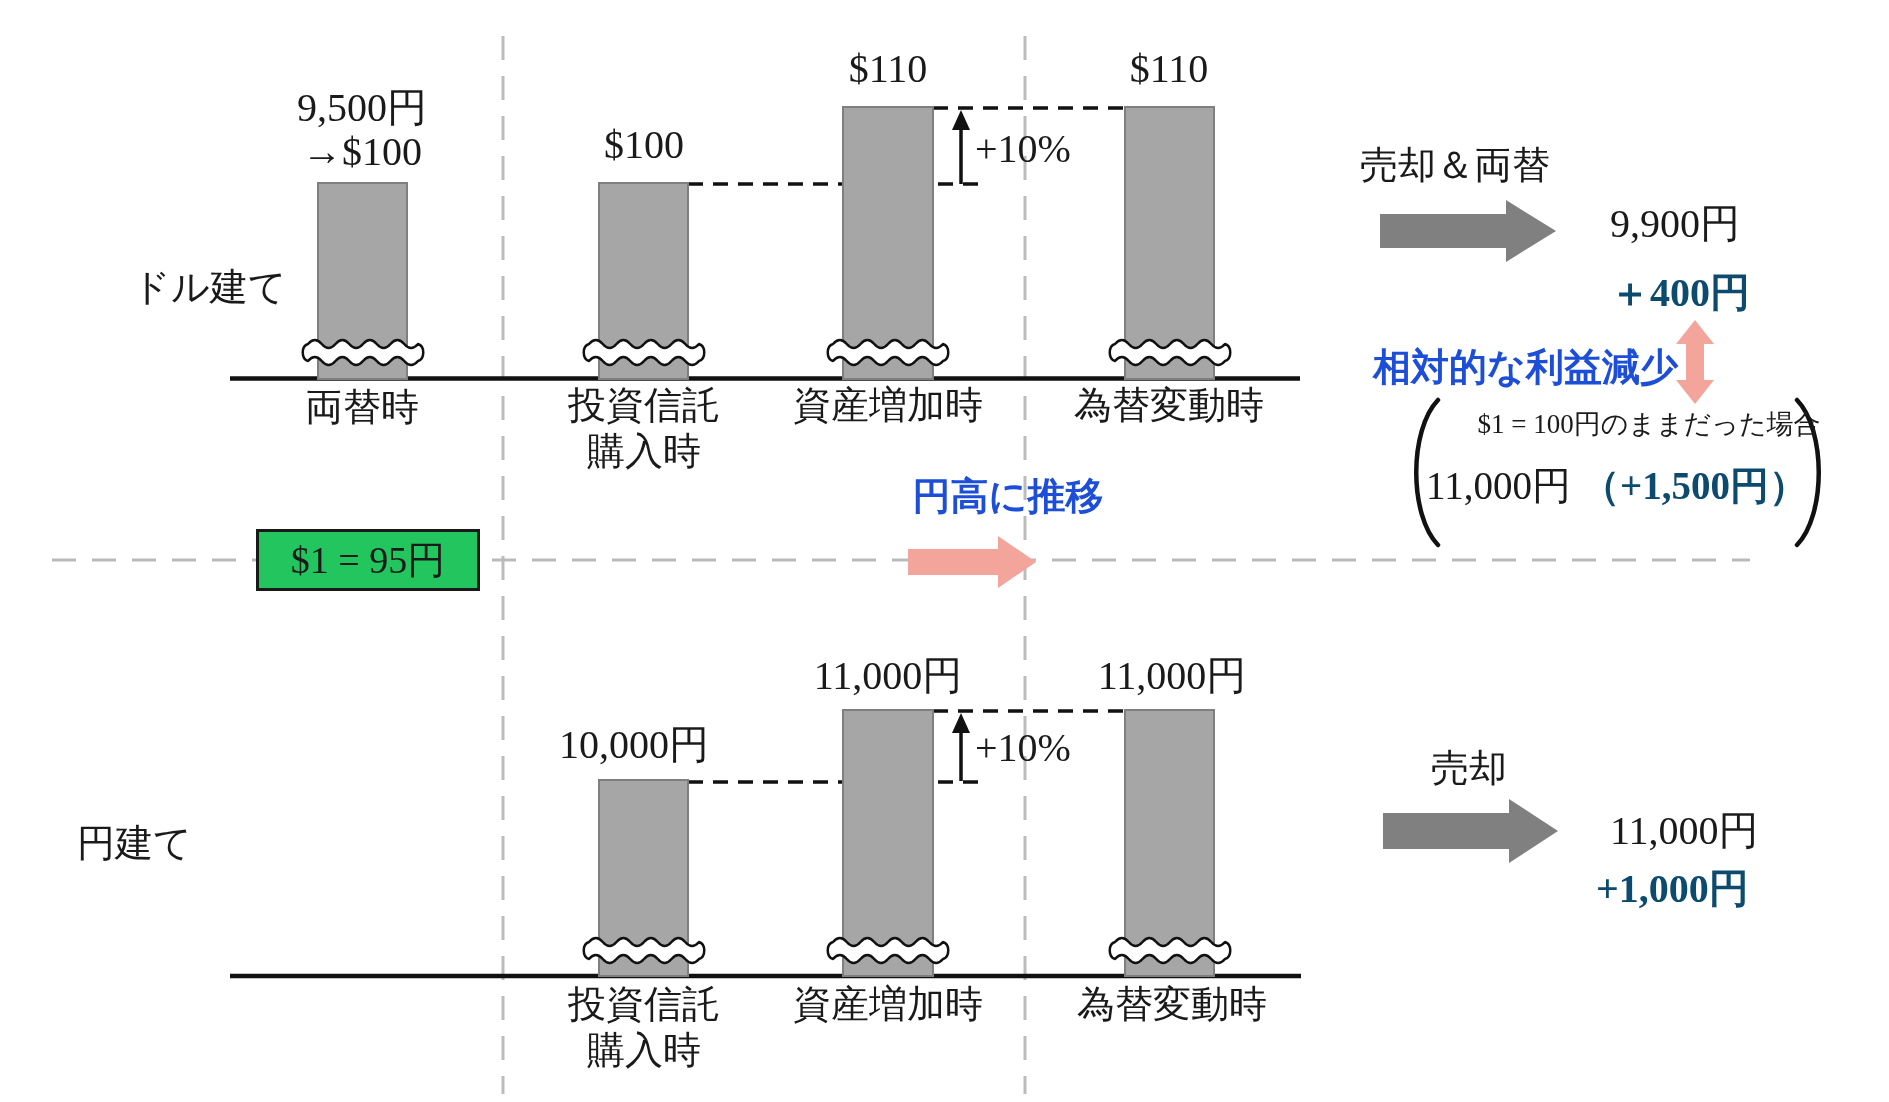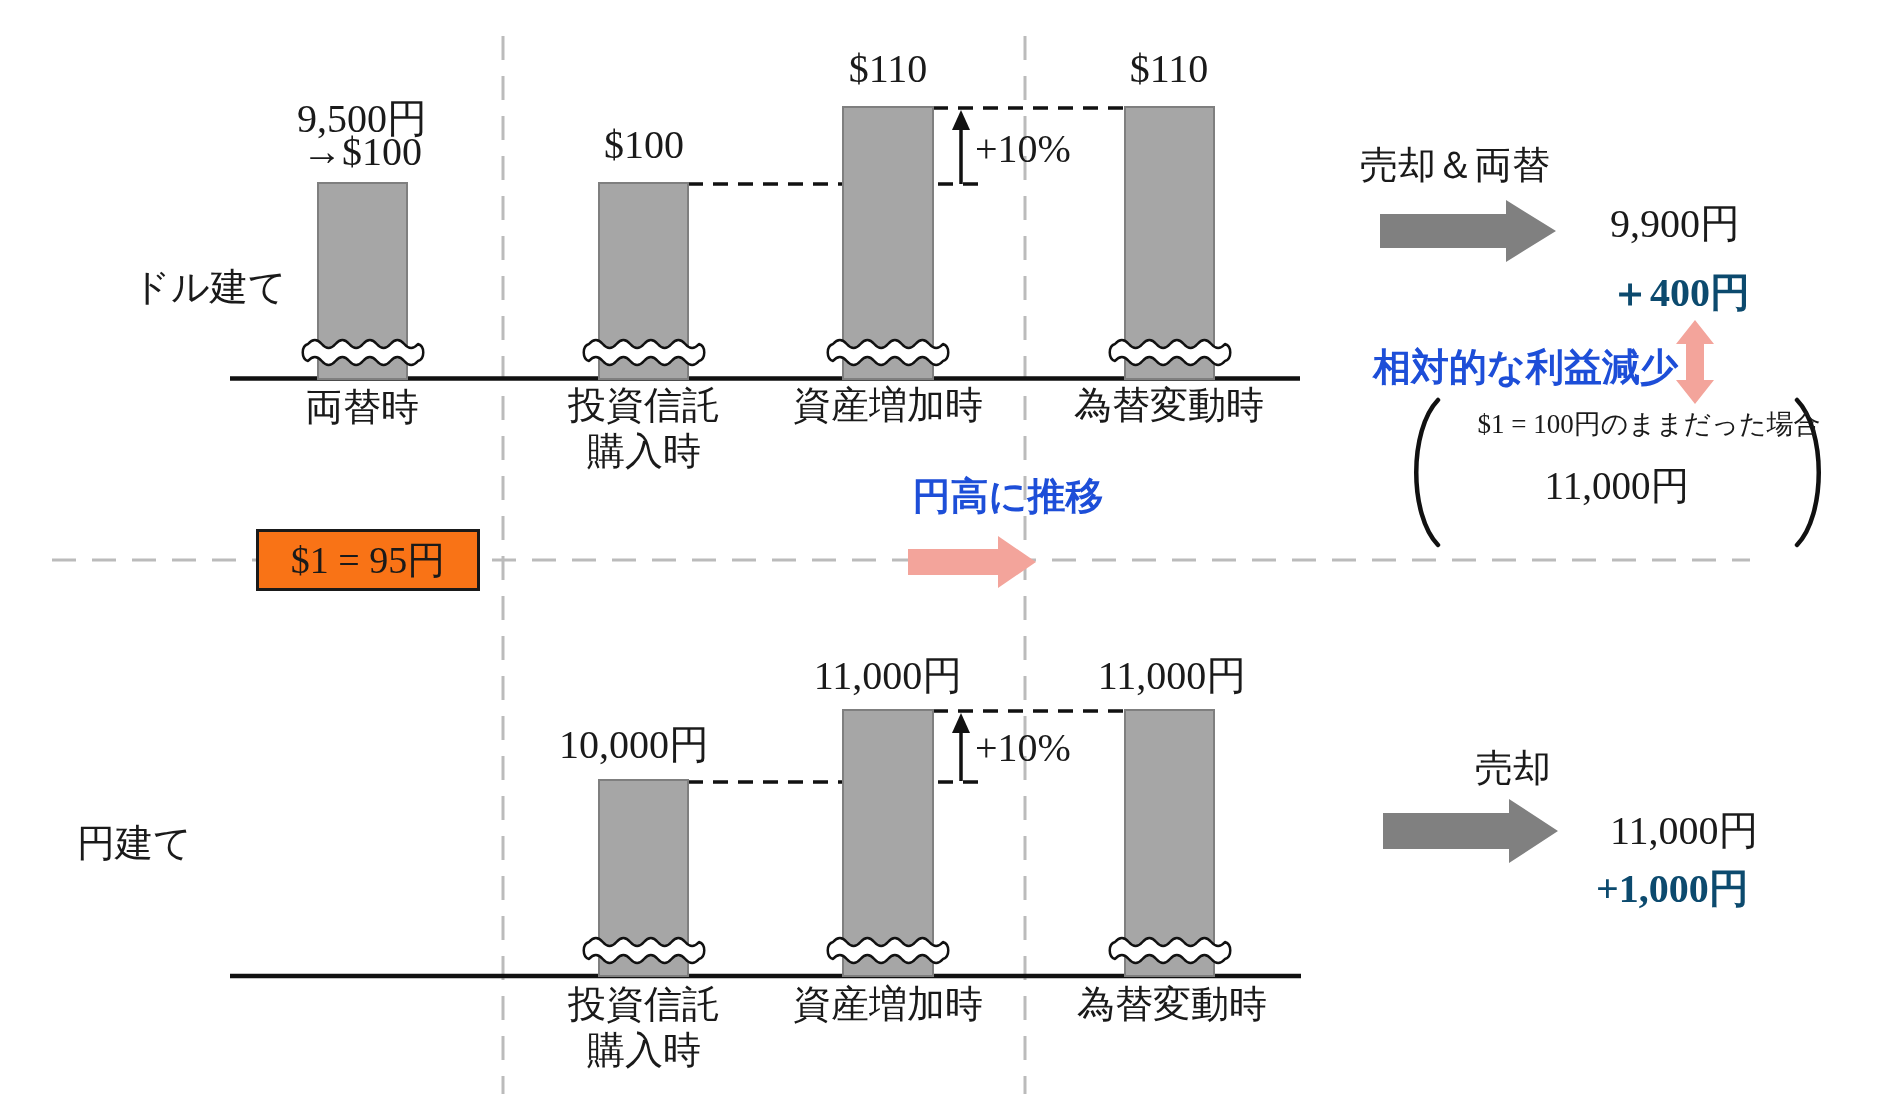--- a/index.html
+++ b/index.html
@@ -15,21 +15,21 @@
   .rgt { transform:translateX(-100%); }
   .jp { font-family:"Liberation Sans","DejaVu Sans",sans-serif; }
   .serif { font-family:"Liberation Serif","DejaVu Serif",serif; }
   .f27 { font-size:27px; }
   .f38 { font-size:38px; }
   .f39 { font-size:39px; }
   .f40 { font-size:40px; }
   .blue { color:#0c4a6e; font-weight:700; }
   .salmon { color:#1d4ed8; font-weight:700; }
   .ratebox {
-    position:absolute; background:#f97316; border:3px solid #1a1a1a;
+    position:absolute; background:#22c55e; border:3px solid #1a1a1a;
     display:flex; align-items:center; justify-content:center;
     font-family:"Liberation Serif","DejaVu Serif",serif; font-size:38px;
   }
   .hypo-row { display:flex; gap:10px; align-items:baseline; }
 </style>
 </head>
 <body>
 
 <div id="stage">
 
@@ -75,21 +75,21 @@
     <polygon points="1383,813 1509,813 1509,799 1558,831 1509,863 1509,849 1383,849" fill="#808080"></polygon>
 
     <polygon points="1695,320 1676,344 1686,344 1686,380 1676,380 1695,404 1714,380 1704,380 1704,344 1714,344" fill="#F3A49B"></polygon>
 
     <path d="M 1438,400 C 1409,430 1409,515 1438,545" fill="none" stroke="#111111" stroke-width="4.5" stroke-linecap="round"></path>
     <path d="M 1797,400 C 1826,430 1826,515 1797,545" fill="none" stroke="#111111" stroke-width="4.5" stroke-linecap="round"></path>
   </svg>
 
   <div class="t jp f38" style="left:132px; top:252px;margin-top:16px;">ドル建て</div>
 
-  <div class="t serif f40 ctr" style="left:362px; top:98px;">9,500円</div>
+  <div class="t serif f40 ctr" style="left:362px; top:87px;">9,500円</div>
   <div class="t serif f40 ctr" style="left:362px; top:131px;">→$100</div>
   <div class="t serif f40 ctr" style="left:644px; top:124px;">$100</div>
   <div class="t serif f40 ctr" style="left:888px; top:48px;">$110</div>
   <div class="t serif f40 ctr" style="left:1169px; top:48px;">$110</div>
   <div class="t serif f40" style="left:975px; top:128px;">+10%</div>
 
   <div class="t jp f38 ctr" style="left:362px; top:388px;">両替時</div>
   <div class="t jp f38 ctr" style="left:644px; top:386px;">投資信託</div>
   <div class="t jp f38 ctr" style="left:644px; top:432px;">購入時</div>
   <div class="t jp f38 ctr" style="left:888px; top:386px;">資産増加時</div>
@@ -114,20 +114,21 @@
 
   <div class="t jp f38 ctr" style="left:1455px; top:146px;">売却＆両替</div>
   <div class="t serif f40" style="left:1610px; top:203px;">9,900円</div>
   <div class="t serif f40 blue" style="left:1610px; top:272px;">＋400円</div>
   <div class="t jp f38 salmon rgt" style="left:1678px; top:348px;">相対的な利益減少</div>
 
   <div class="t serif f27 ctr" style="left:1617px; top:410px;margin-left:32px;">$1 = 100円のままだった場合</div>
   <div class="t ctr" style="left:1617px; top:466px;">
     <div class="hypo-row">
       <span class="serif f39">11,000円</span>
+      <span class="serif f39 blue">（+1,500円）</span>
     </div>
   </div>
 
-  <div class="t jp f38 ctr" style="left:1469px; top:749px;margin-left:44px;">売却</div>
+  <div class="t jp f38 ctr" style="left:1469px; top:749px;">売却</div>
   <div class="t serif f40" style="left:1610px; top:810px;">11,000円</div>
   <div class="t serif f40 blue" style="left:1596px; top:868px;">+1,000円</div>
 
 </div>
 
 </body></html>

